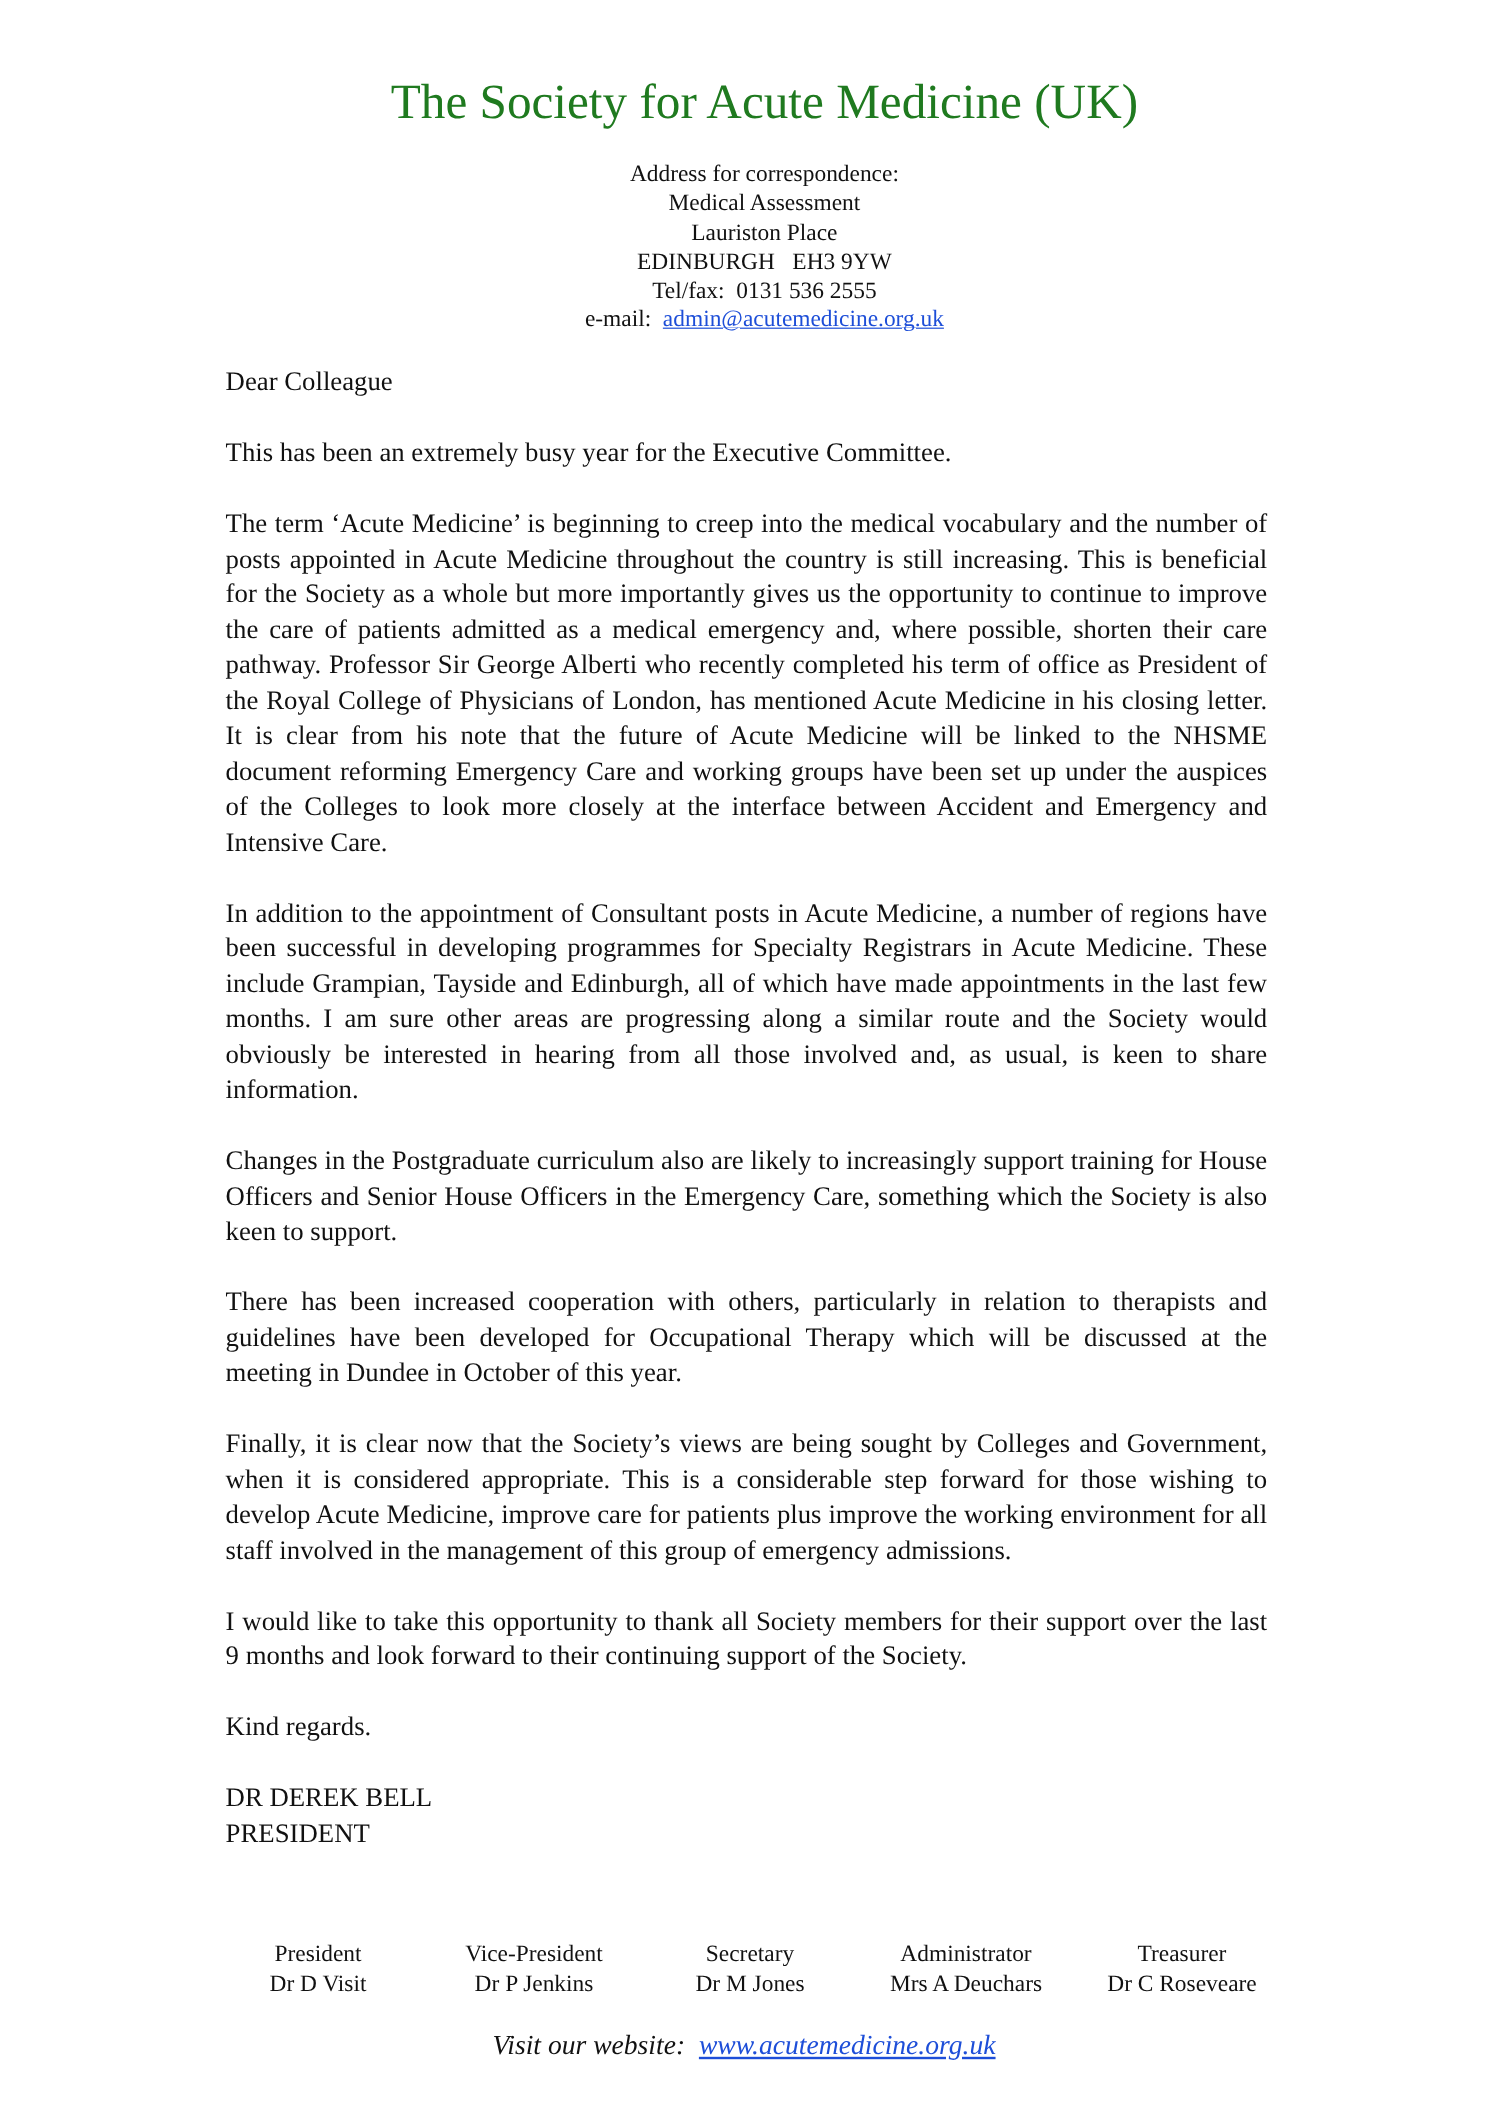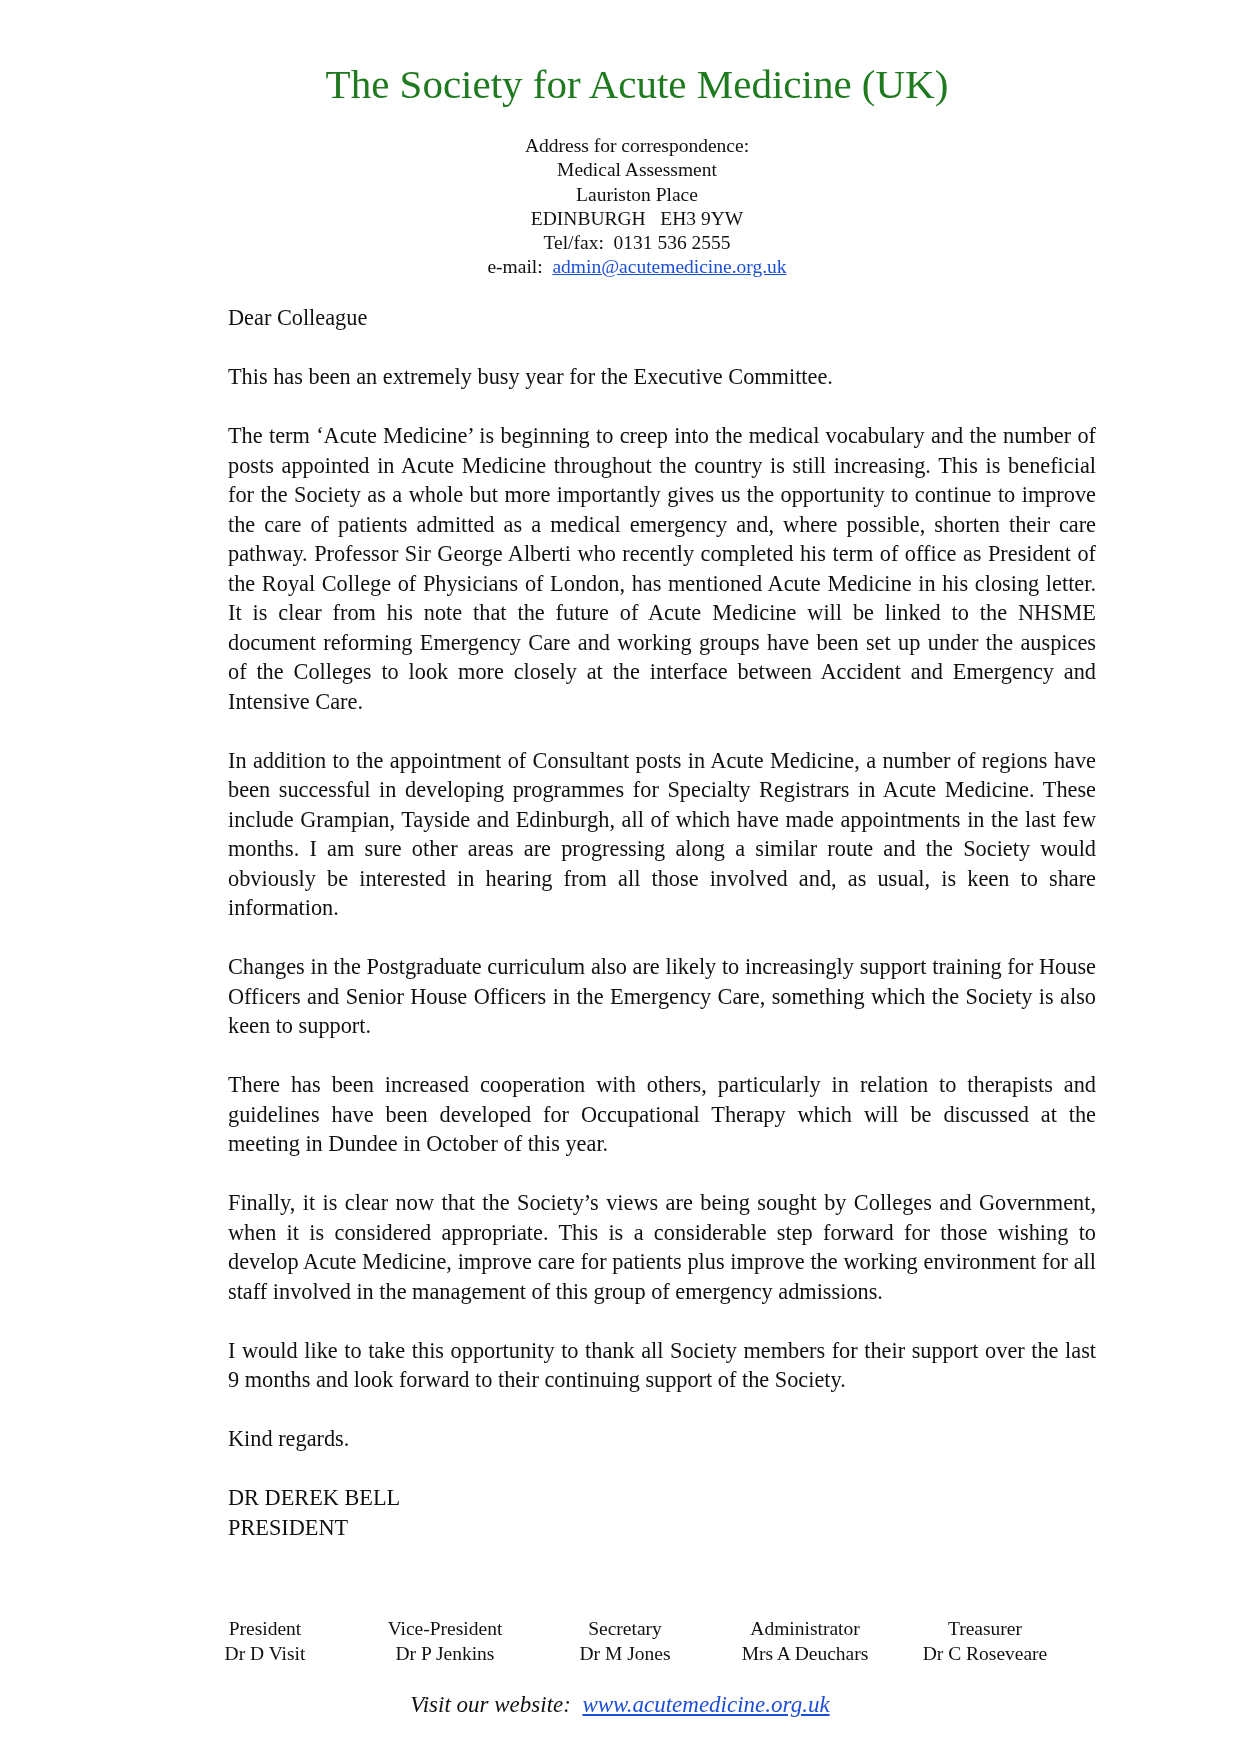--- a/index.html
+++ b/index.html
@@ -2,21 +2,21 @@
 <html><head>
 <meta charset="utf-8">
 <style>
   html, body { margin: 0; padding: 0; background: #ffffff; }
   body { width: 1240px; height: 1754px; position: relative; overflow: hidden;
          font-family: "Liberation Serif", "DejaVu Serif", serif; color: #111; }
   .header { position: absolute; top: 58px; left: 0; width: 1240px; text-align: center; padding-left: 17px; }
   .title { font-size: 41px; color: #1f7a1f; line-height: 52px; margin: 0; font-weight: normal; }
   .addr { font-size: 19.5px; line-height: 24.3px; margin-top: 24px; }
   a.link { color: #1d4ed8; text-decoration: underline; }
-  .body { position: absolute; left: 188px; top: 303px; width: 868px; font-size: 22.3px; line-height: 29.5px; margin-left: 40px; }
+  .body { position: absolute; left: 188px; top: 303px; width: 868px; font-size: 22.3px; line-height: 29.5px; }
   .body p { margin: 0 0 29.5px 0; text-align: justify; }
   .sig { margin-top: 0; }
   .officers { position: absolute; top: 1616px; left: 175px; width: 900px; display: flex; justify-content: space-between; text-align: center; font-size: 19.5px; line-height: 25px; }
   .officer { width: 180px; }
   .footer { position: absolute; top: 1692px; left: 0; width: 1240px; text-align: center; font-style: italic; font-size: 23px; }
 </style>
 </head>
 <body>
 
 <div class="header">

